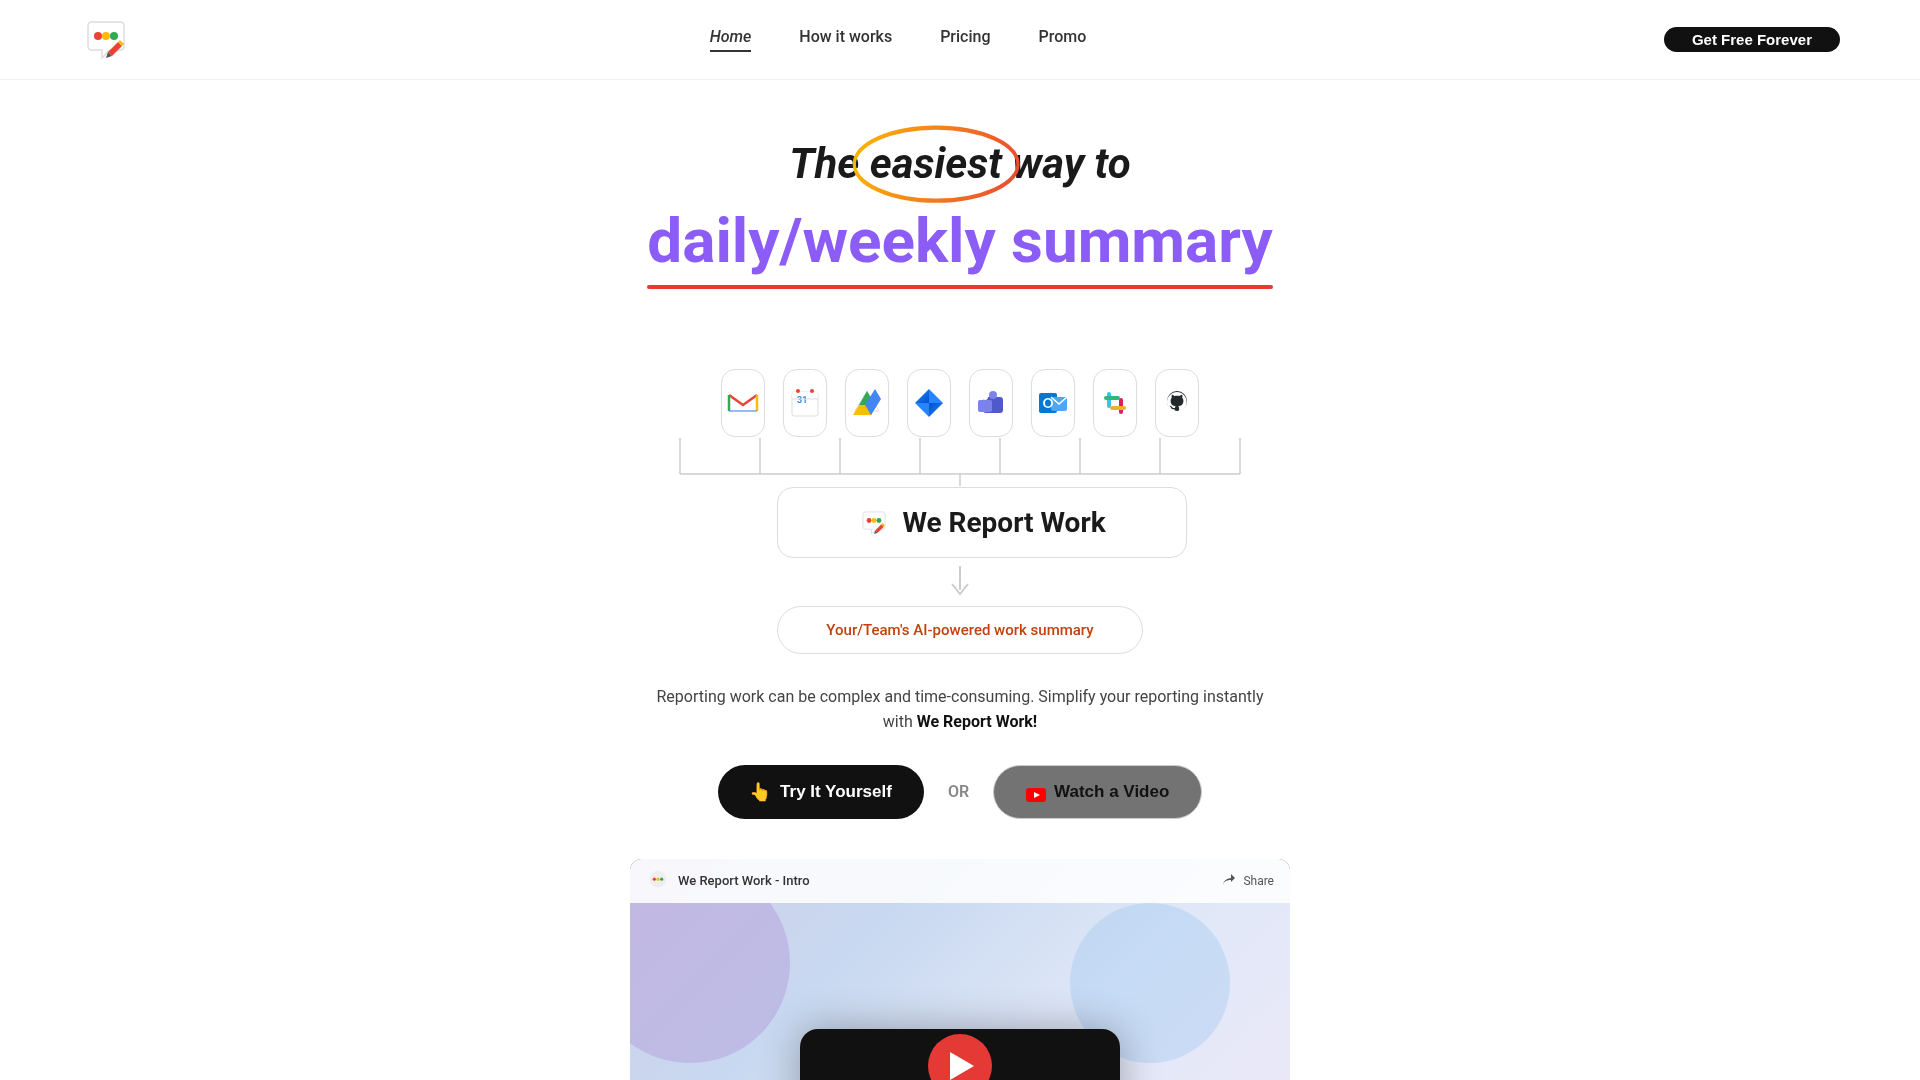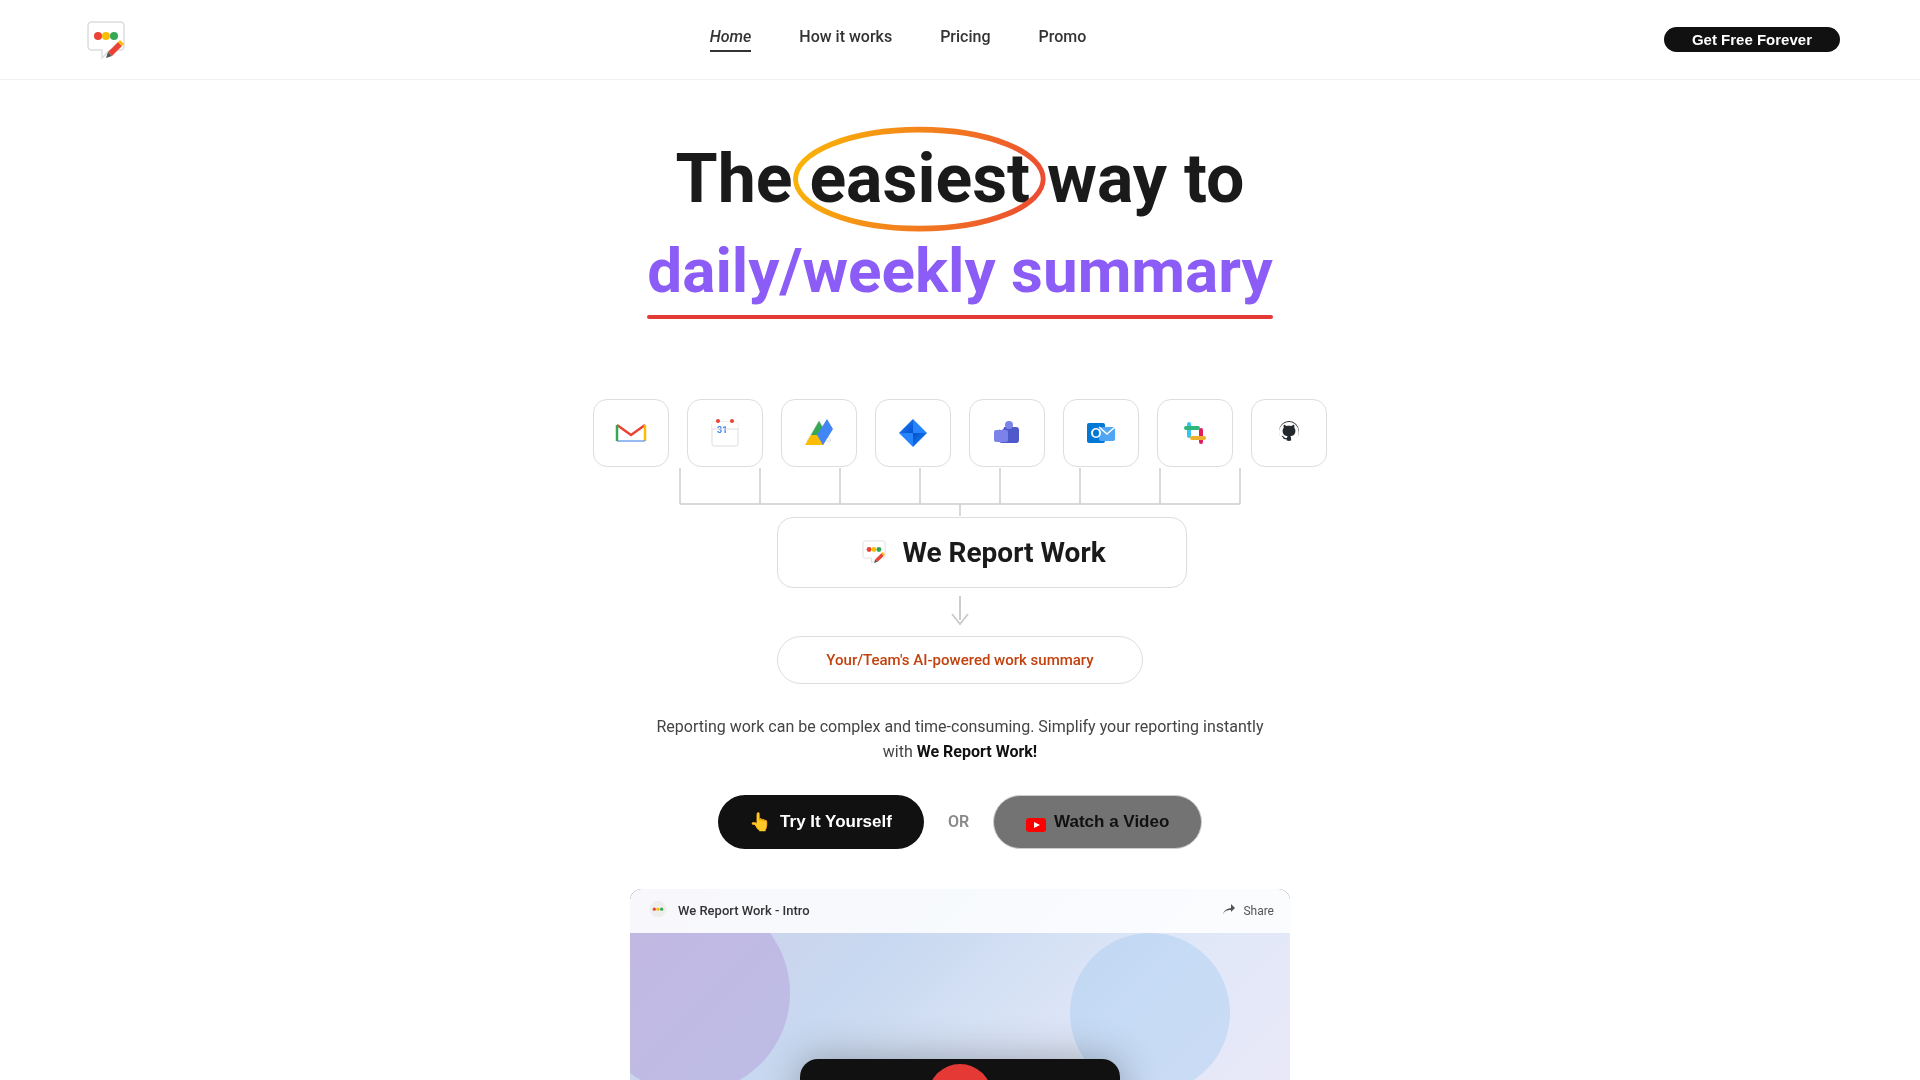--- a/index.html
+++ b/index.html
@@ -18,21 +18,21 @@
       padding-bottom: 4px; border-bottom: 2px solid transparent;
     }
     .nav-link.active { border-bottom: 2px solid #333; font-style: italic; }
     .nav-cta {
       background: #111; color: #fff; border: none; border-radius: 50px;
       padding: 4px 28px; font-size: 15px; font-weight: 600; cursor: pointer;
     }
 
     
     .hero { text-align: center; padding: 60px 20px 40px; }
-    .hero-title { font-size: 68px; font-weight: 700; line-height: 1.15; margin-bottom: 16px; }
+    .hero-title { font-size: 42px; font-weight: 700; line-height: 1.15; margin-bottom: 16px; font-style: italic; }
     .hero-title .easiest {
       position: relative; display: inline-block;
     }
     
     .easiest-svg {
       position: absolute; top: -18px; left: -20px; width: calc(100% + 40px); height: calc(100% + 36px);
       pointer-events: none;
     }
     .hero-subtitle {
       font-size: 62px; font-weight: 700; color: #8b5cf6; line-height: 1.2;
@@ -43,31 +43,31 @@
       background: linear-gradient(90deg, #e53935, #e53935);
       border-radius: 2px; margin-top: 6px;
     }
 
     
     .integrations { display: flex; flex-direction: column; align-items: center; margin: 40px 0 0; }
     .icon-row {
       display: flex; gap: 18px; align-items: center; justify-content: center; margin-bottom: 0;
     }
     .app-icon {
-      width: 76px; height: 68px; border: 1.5px solid #ddd; border-radius: 14px;
+      width: 44px; height: 68px; border: 1.5px solid #ddd; border-radius: 14px;
       display: flex; align-items: center; justify-content: center;
       background: #fff; font-size: 32px;
     }
     
     .connector-svg { width: 640px; height: 50px; overflow: visible; }
 
     
     .wrw-box {
       border: 1.5px solid #ddd; border-radius: 16px;
-      padding: 18px 80px; display: inline-flex; align-items: flex-start; gap: 12px;
+      padding: 18px 80px; display: inline-flex; align-items: flex-end; gap: 12px;
       font-size: 28px; font-weight: 700; background: #fff;
       margin-bottom: 0;
       margin-left: 44px;
     }
 
     
     .arrow-down { margin: 8px auto; display: block; }
 
     
     .output-box {

